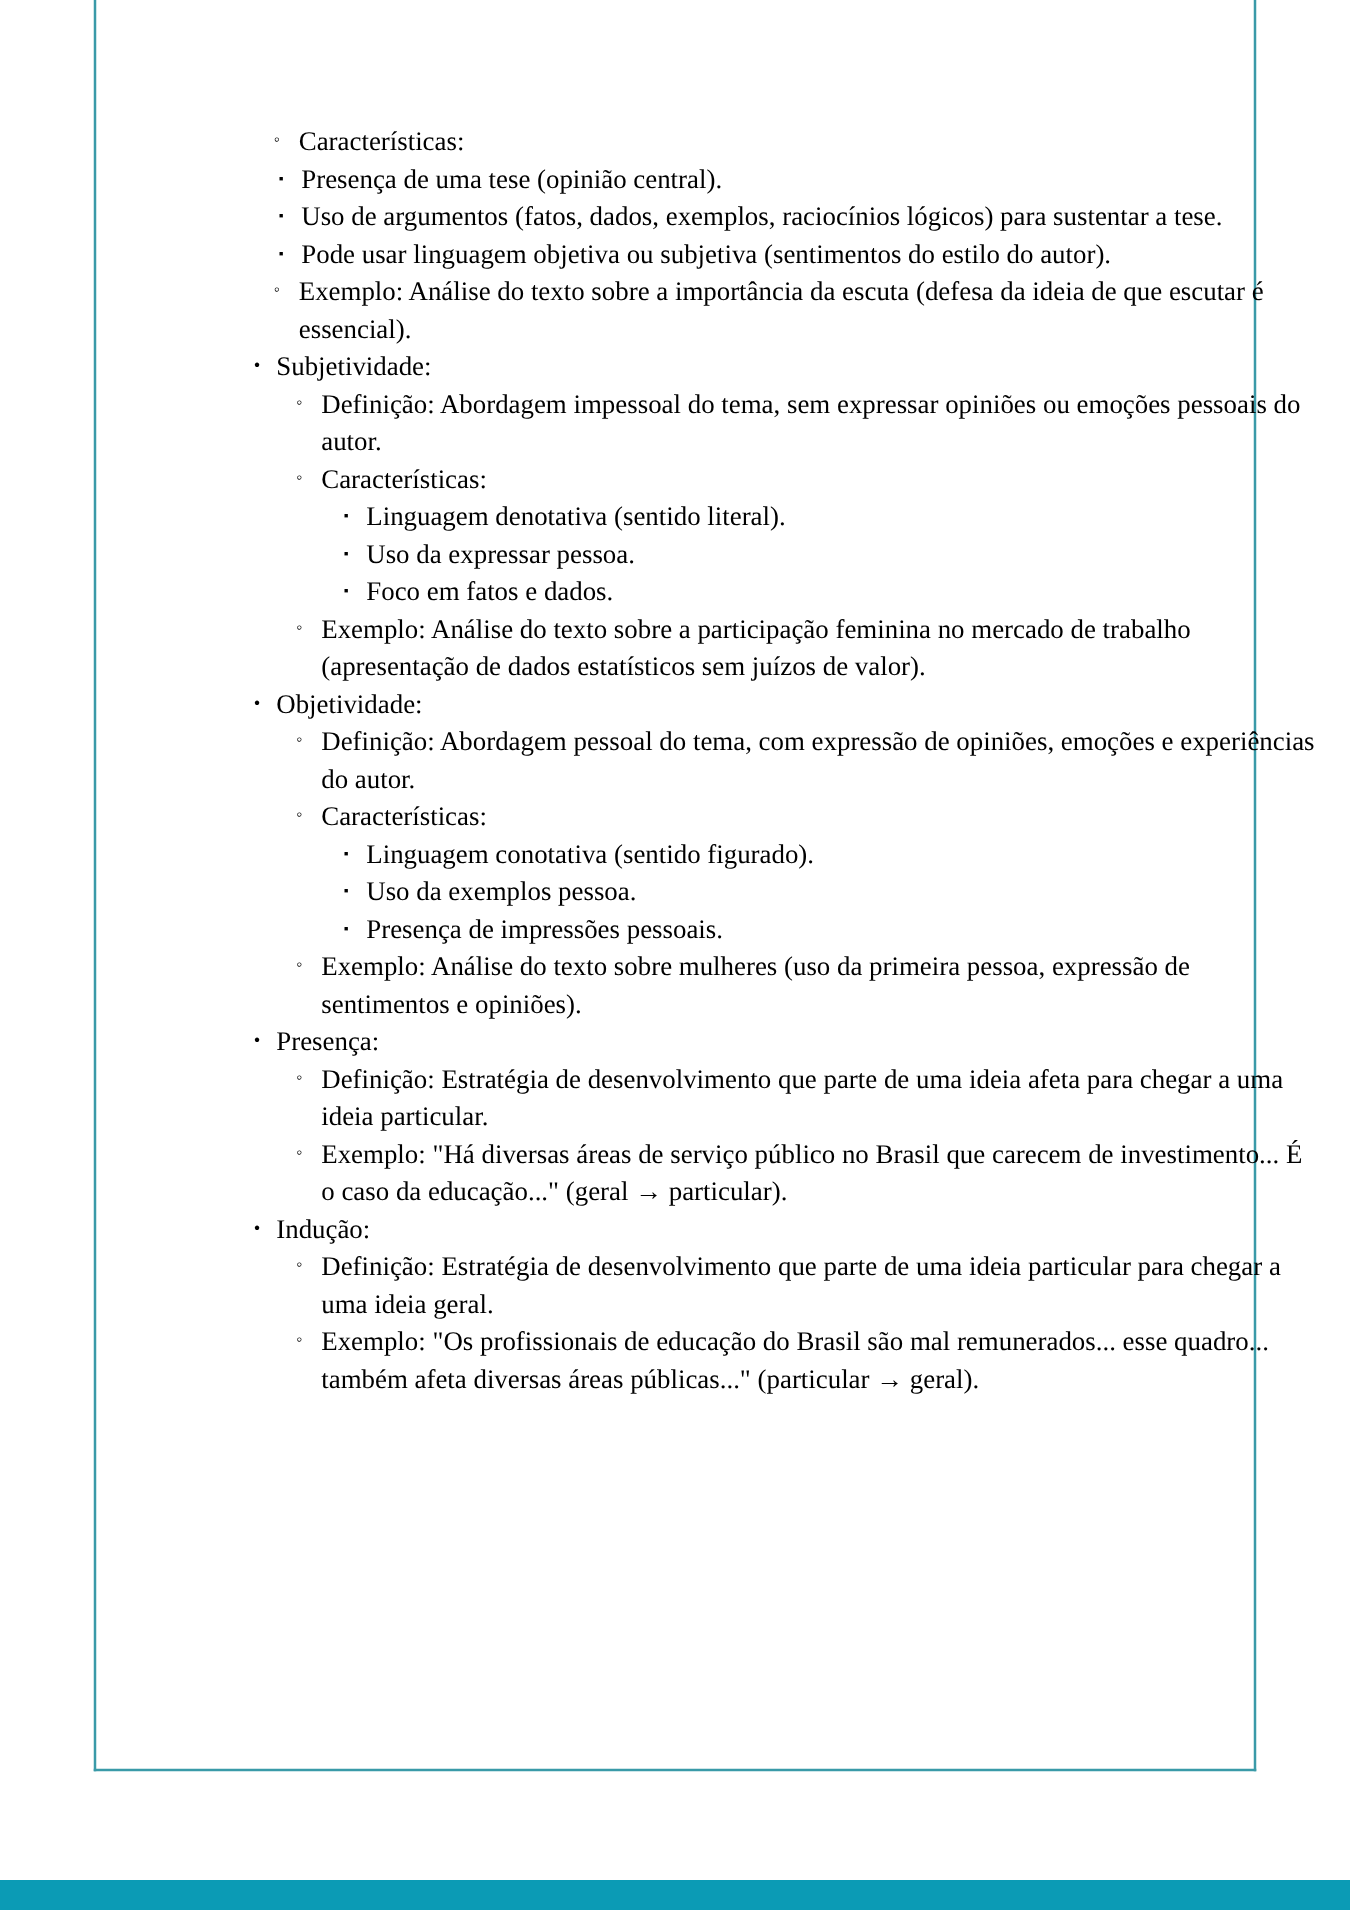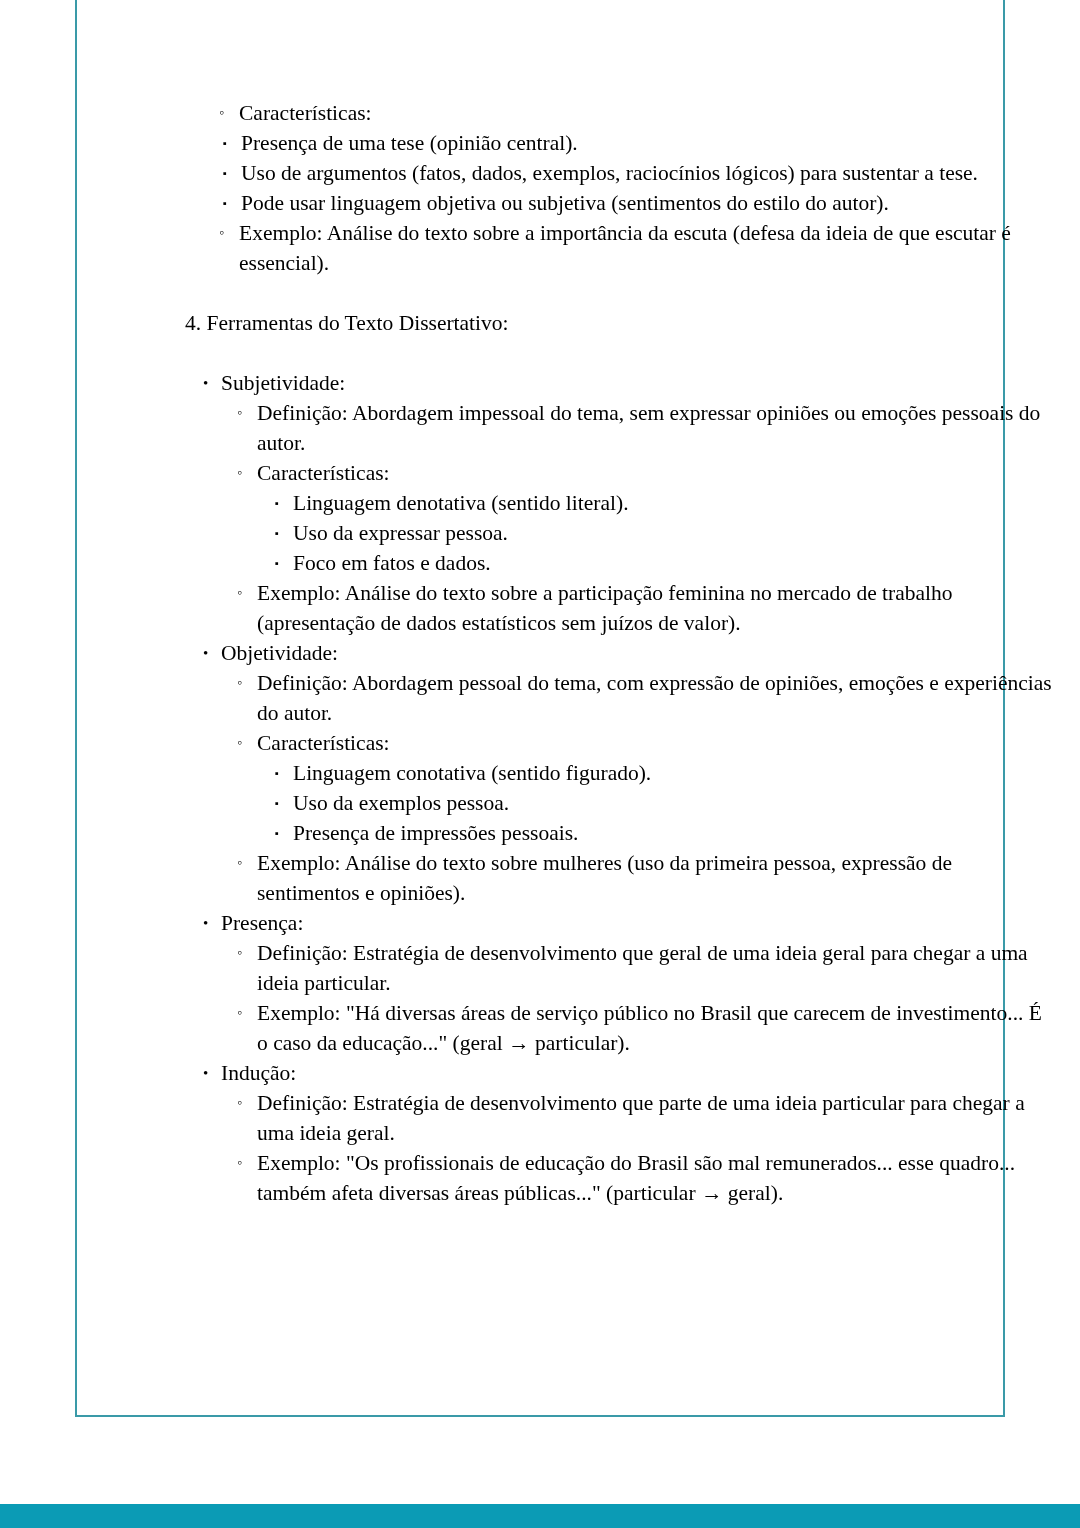--- a/index.html
+++ b/index.html
@@ -124,21 +124,20 @@
       </li>
     </ul>
 
     <ul class="lvl l2">
       <li class="item">
         <span class="bullet">◦</span>
         <span class="txt">Exemplo: Análise do texto sobre a importância da escuta (defesa da ideia de que escutar é essencial).</span>
       </li>
     </ul>
 
-    <div class="heading">4. Ferramentas do Texto Dissertativo:</div>
 
     <ul class="lvl l1">
 
       <li class="item">
         <span class="bullet">•</span>
         <span class="txt">Subjetividade:</span>
       </li>
       <ul class="lvl l2">
         <li class="item">
           <span class="bullet">◦</span>
@@ -201,21 +200,21 @@
         </li>
       </ul>
 
       <li class="item">
         <span class="bullet">•</span>
         <span class="txt">Presença:</span>
       </li>
       <ul class="lvl l2">
         <li class="item">
           <span class="bullet">◦</span>
-          <span class="txt">Definição: Estratégia de desenvolvimento que geral de uma ideia geral para chegar a uma ideia particular.</span>
+          <span class="txt">Definição: Estratégia de desenvolvimento que parte de uma ideia afeta para chegar a uma ideia particular.</span>
         </li>
         <li class="item">
           <span class="bullet">◦</span>
           <span class="txt">Exemplo: "Há diversas áreas de serviço público no Brasil que carecem de investimento... É o caso da educação..." (geral → particular).</span>
         </li>
       </ul>
 
       <li class="item">
         <span class="bullet">•</span>
         <span class="txt">Indução:</span>

